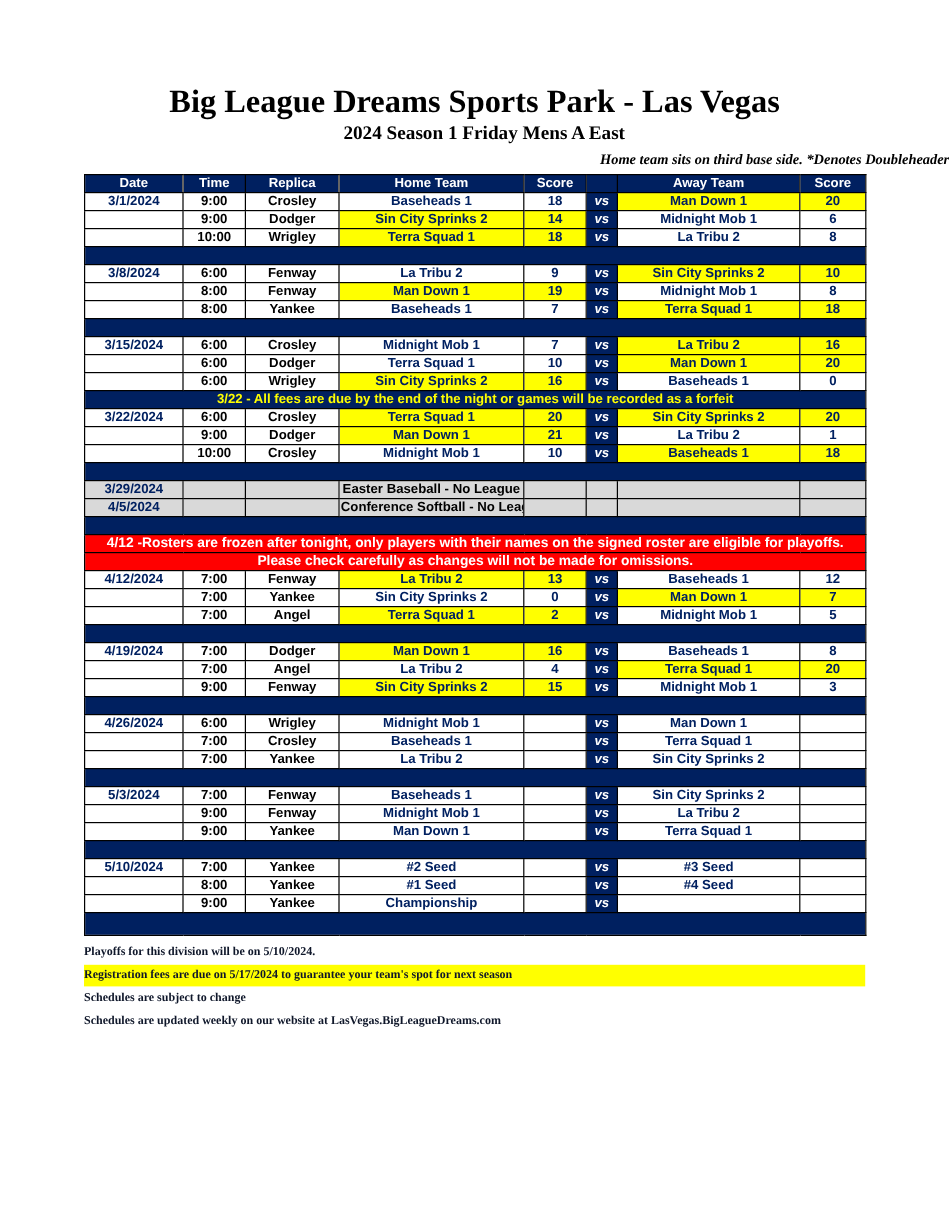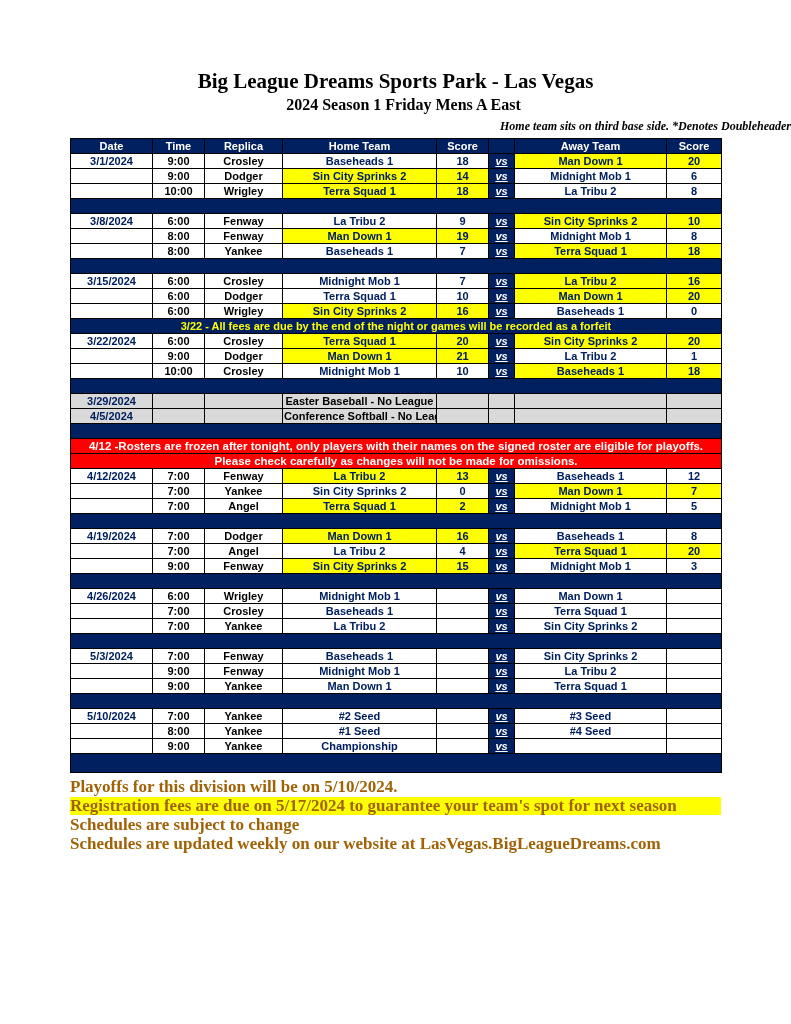--- a/index.html
+++ b/index.html
@@ -1,50 +1,50 @@
 <!DOCTYPE html>
 <html><head>
 <meta charset="utf-8">
 <style>
   * { box-sizing: border-box; }
   html, body { margin: 0; padding: 0; background: #ffffff; }
   .page {
     width: 791px; height: 1024px; background: #fff; overflow: hidden;
     padding-top: 70px; font-family: "Liberation Serif", serif;
   }
-  .doc-title { text-align: center; font-size: 21px; font-weight: bold; color: #000; line-height: 1.1; }
+  .doc-title { text-align: center; font-size: 27px; font-weight: bold; color: #000; line-height: 1.1; }
   .doc-subtitle { text-align: center; font-size: 16px; font-weight: bold; color: #000; margin-top: 3px; padding-left: 16px; }
   .doc-note { text-align: right; font-size: 12px; font-weight: bold; font-style: italic; color: #000; margin-top: 5px; margin-bottom: 4px; }
 
   .table-wrap { width: 651px; margin: 0 auto; }
   table.schedule {
     border-collapse: collapse; table-layout: fixed; width: 651px;
     font-family: "Liberation Sans", sans-serif;
   }
   table.schedule th, table.schedule td {
     border: 1px solid #000; height: 15px; padding: 0 1px;
     font-size: 11px; font-weight: bold; text-align: center; vertical-align: middle;
     overflow: hidden; white-space: nowrap;
   }
   table.schedule th { background: #002060; color: #ffffff; }
 
   .c-date { color: #002060; }
   .c-time, .c-replica { color: #000000; }
   .c-team, .c-score { color: #002060; }
   .hl { background: #FFFF00; }
-  .c-vs { background: #002060; color: #ffffff; font-style: italic; font-size: 9px; text-decoration: underline; }
+  .c-vs { background: #002060; color: #ffffff; font-style: italic; font-size: 9px; }
   .c-sep { background: #002060; }
   .c-sep.thick { height: 19px; }
   .c-notice.navy { background: #002060; color: #FFFF00; font-size: 11px; }
   .c-notice.red  { background: #FF0000; color: #ffffff; font-size: 11.5px; }
   .gray { background: #D9D9D9; }
   .c-noleague { color: #000; }
 
   .footer { width: 651px; margin: 5px auto 0; font-family: "Liberation Serif", serif; }
-  .f-line { font-size: 17px; font-weight: bold; color: #a16207; line-height: 18px; margin-bottom: 1px; }
+  .f-line { font-size: 10px; font-weight: bold; color: #0f172a; line-height: 18px; margin-bottom: 1px; }
   .f-line.highlight { background: #FFFF00; }
 </style>
 </head>
 <body>
 
 <div class="page">
 
   <div class="doc-title">Big League Dreams Sports Park - Las Vegas</div>
   <div class="doc-subtitle">2024 Season 1 Friday Mens A East</div>
   <div class="doc-note">Home team sits on third base side.  *Denotes Doubleheader</div>

